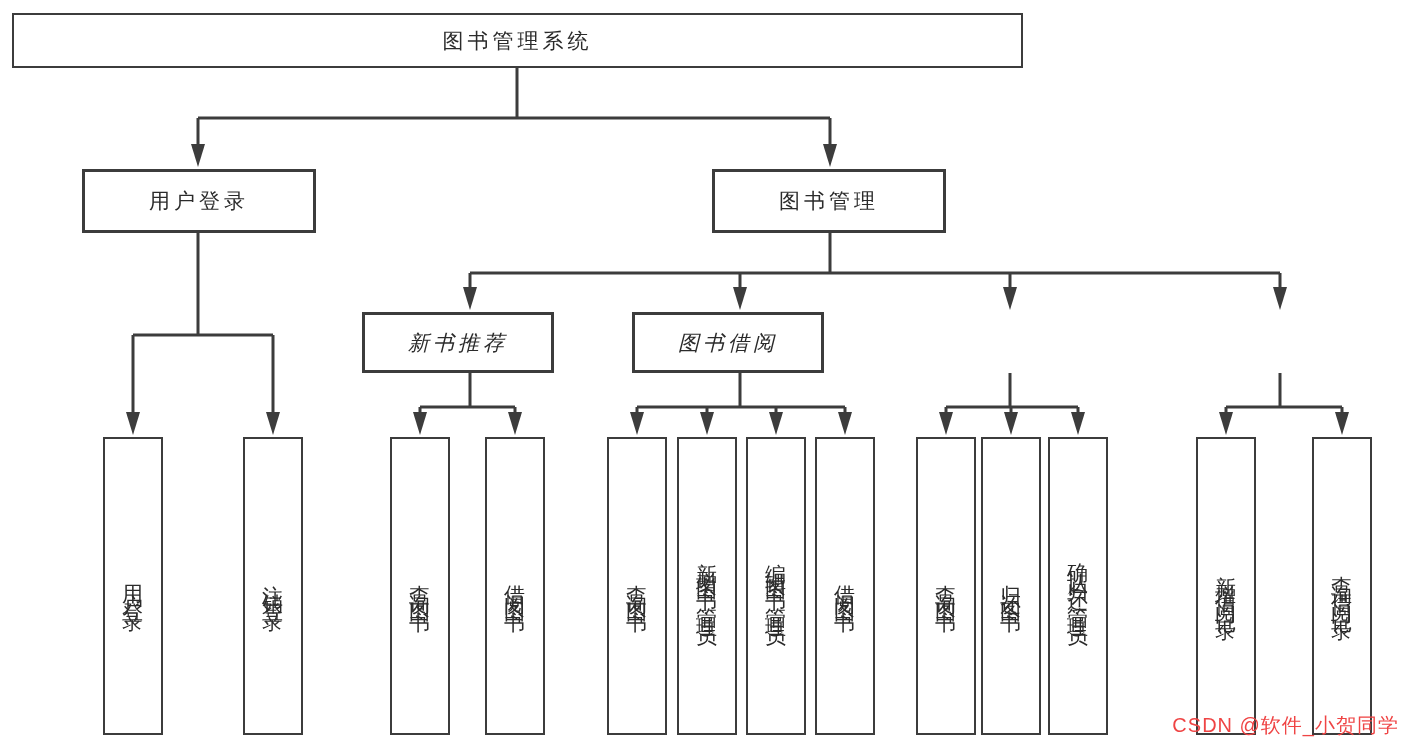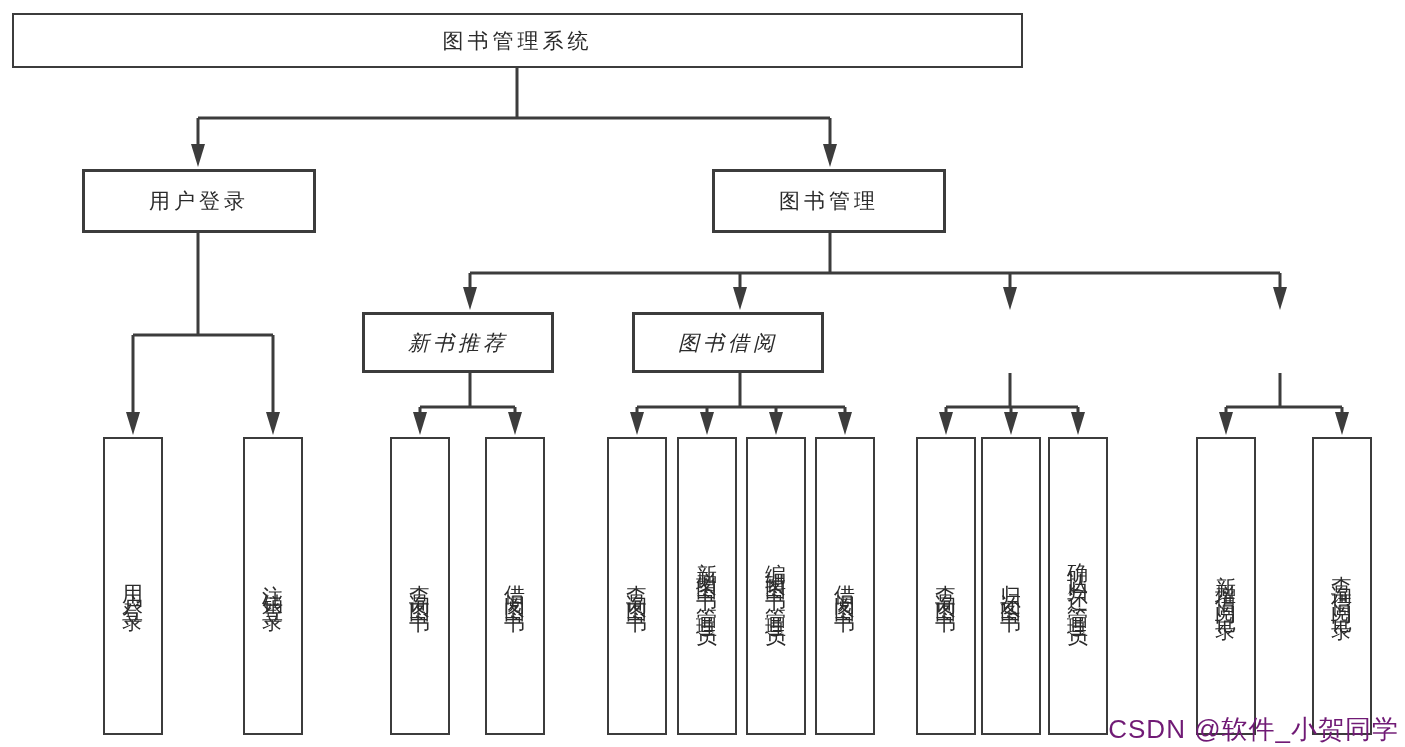--- a/index.html
+++ b/index.html
@@ -63,23 +63,23 @@
     writing-mode: vertical-rl;
     letter-spacing: 9px;
     line-height: 1;
     font-size: 21px;
     max-height: 288px;
   }
   .watermark {
     position: absolute;
     right: 6px;
     top: 712px;
-    font-size: 26px;
+    font-size: 20px;
     letter-spacing: 1px;
-    color: #701a75;
+    color: #ef4444;
     white-space: nowrap;
   }
 </style>
 </head>
 <body>
 
 <div class="canvas">
 
   <svg class="connectors" viewBox="0 0 1405 747" xmlns="http://www.w3.org/2000/svg">
     <g stroke="#3c3c3c" stroke-width="3" fill="none">

